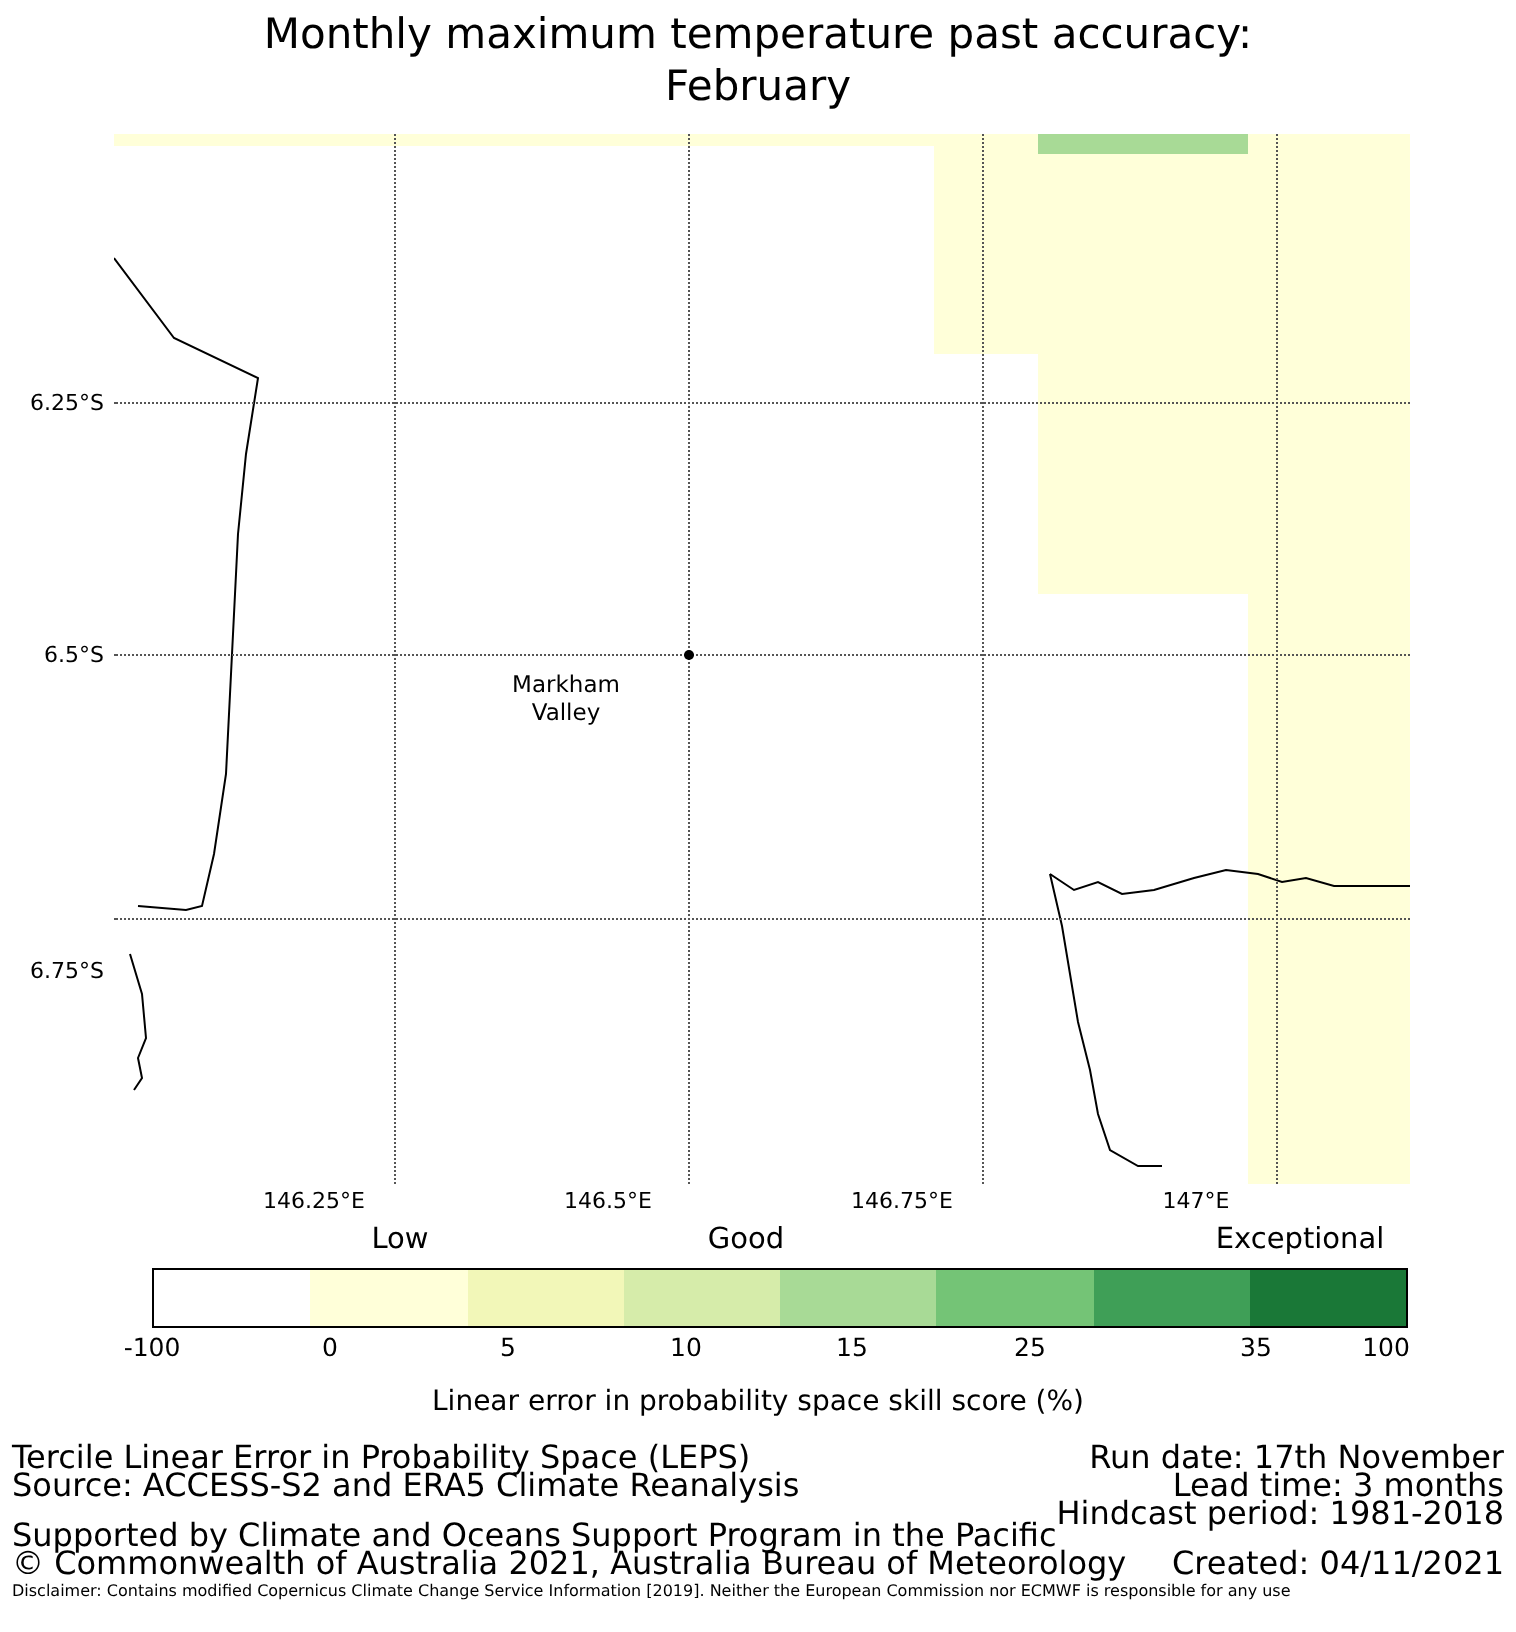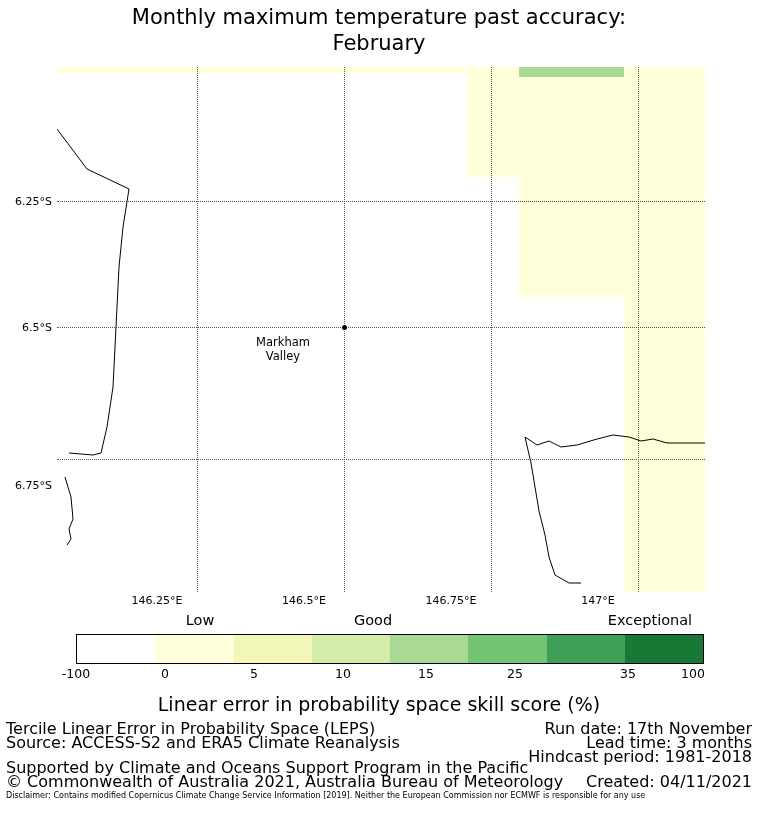--- a/index.html
+++ b/index.html
@@ -137,21 +137,21 @@
     font-size: 14.5px;
     text-align: center;
     white-space: nowrap;
   }
   .cbar-axtitle {
     position: absolute;
     left: 0;
     top: 693px;
     width: 758px;
     text-align: center;
-    font-size: 19px;
+    font-size: 14px;
   }
 
   
   .foot {
     position: absolute;
     font-size: 16px;
     line-height: 14px;
     white-space: nowrap;
   }
   .foot-left { left: 6px; }

